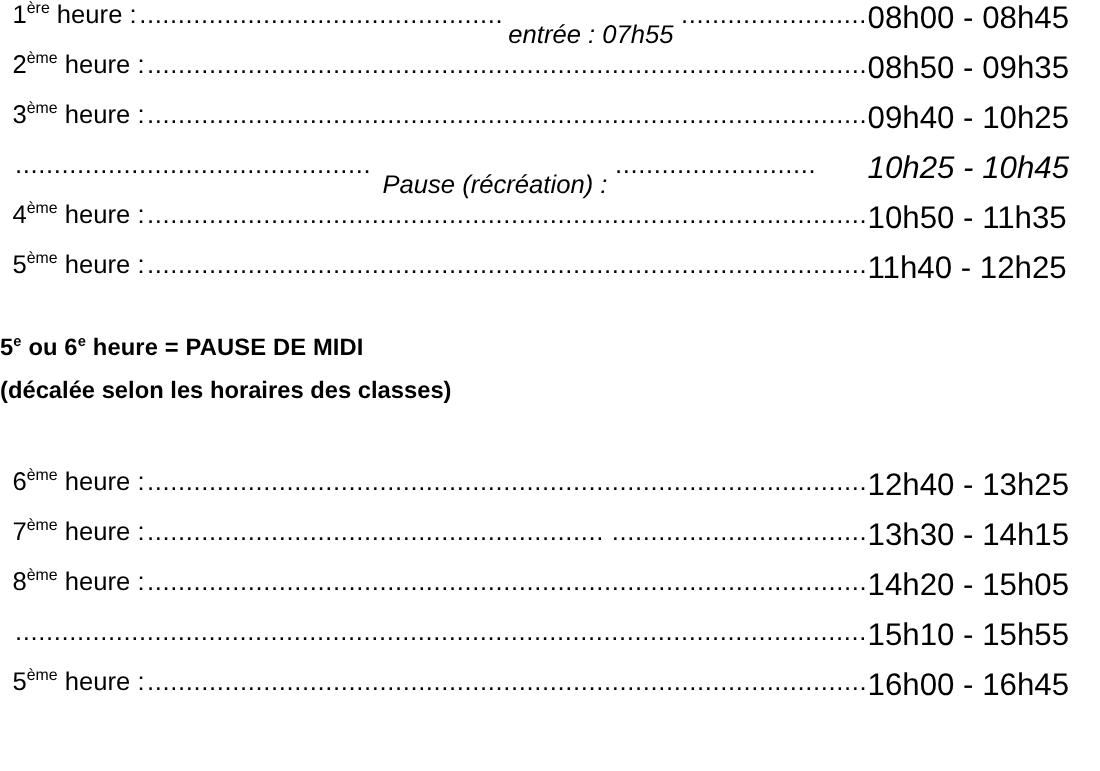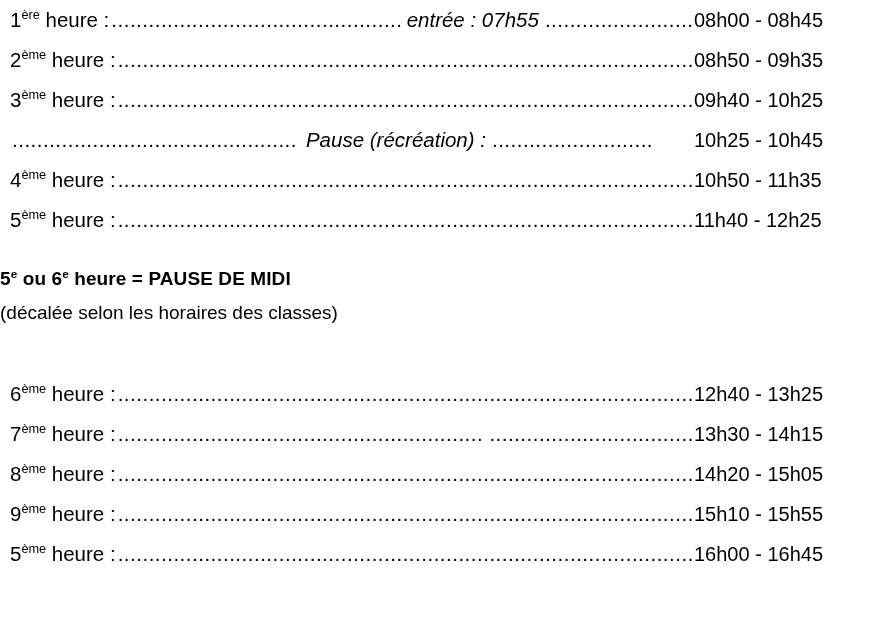--- a/index.html
+++ b/index.html
@@ -19,21 +19,21 @@
     width: 880px;
     height: 617px;
     padding: 0;
     box-sizing: border-box;
   }
   .schedule-block {
     padding: 0 10px 0 10px;
   }
   .row {
     display: flex;
-    align-items: center;
+    align-items: flex-start;
     height: 40px;
     font-size: 20.5px;
     white-space: nowrap;
   }
   .row .label {
     flex: 0 0 auto;
   }
   .row .leader {
     flex: 1 1 auto;
     overflow: hidden;
@@ -44,47 +44,49 @@
   }
   .row .leader-inner {
     display: block;
     overflow: hidden;
     white-space: nowrap;
   }
   .row .time {
     flex: 0 0 auto;
     width: 176px;
     text-align: left;
-    font-size: 20px;
+    font-size: 25px;
   }
   .row .mid-note {
     flex: 0 0 auto;
     font-style: italic;
     padding: 16px 4px;
   }
   sup {
     font-size: 0.62em;
     vertical-align: super;
     line-height: 0;
   }
   .pause-row .time {
+    font-style: italic;
     margin-left: 36px;
   }
   .center-block {
     text-align: left;
     margin-top: 28px;
   }
   .center-block .midi-title {
     font-weight: bold;
     font-size: 19px;
     letter-spacing: 0.1px;
   }
   .center-block .midi-sub {
     font-size: 19px;
     margin-top: 12px;
+    font-weight: bold;
   }
   .gap {
     height: 50px;
   }
   .second-block {
     margin-top: 0;
   }
 </style>
 </head>
 <body>
@@ -177,21 +179,20 @@
 
     <div class="row">
       <span class="label"><span>8</span><sup>ème</sup><span> heure :</span></span>
       <span class="leader">
           <span class="leader-inner">..............................................................................................................</span>
         </span>
       <span class="time">14h20 - 15h05</span>
     </div>
 
     <div class="row">
-      <span class="label"><span>9</span><sup>ème</sup><span> heure :</span></span>
       <span class="leader">
           <span class="leader-inner">..............................................................................................................</span>
         </span>
       <span class="time">15h10 - 15h55</span>
     </div>
 
     <div class="row">
       <span class="label"><span>5</span><sup>ème</sup><span> heure :</span></span>
       <span class="leader">
           <span class="leader-inner">...........................................................................................................</span>

